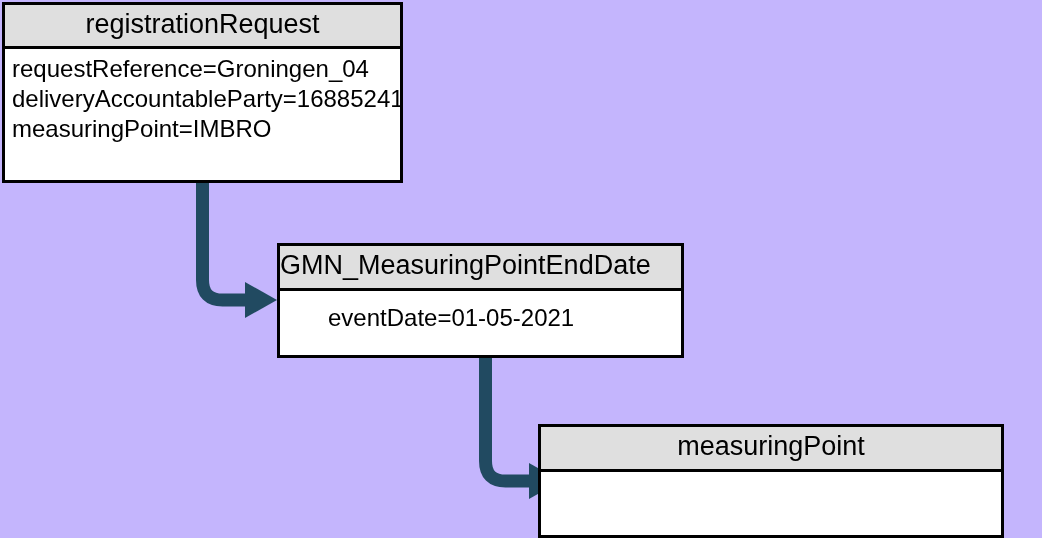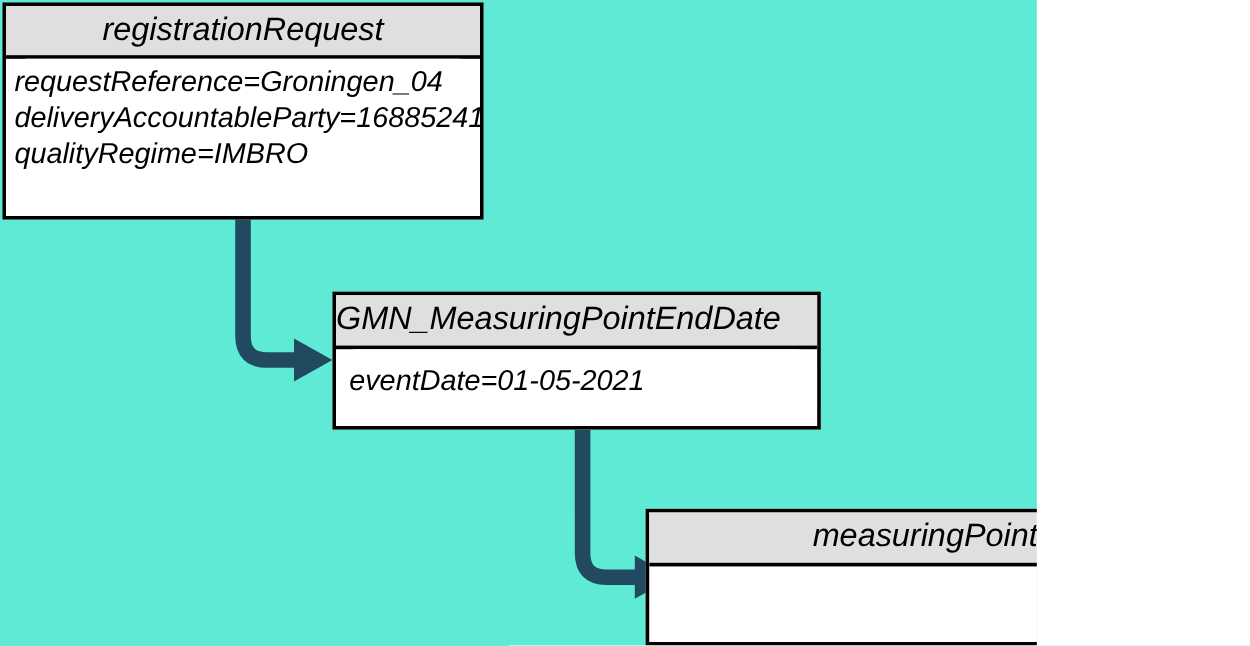--- a/index.html
+++ b/index.html
@@ -6,25 +6,24 @@
   html, body {
     margin: 0;
     padding: 0;
     background: #ffffff;
   }
   body {
     font-family: "Liberation Sans", sans-serif;
   }
   #canvas {
     position: relative;
-    width: 864px;
+    width: 1042px;
     height: 538px;
-    background: #5eead4;
+    background: #c4b5fd;
     overflow: hidden;
-    font-style: italic;
   }
 
   
   #connectors {
     position: absolute;
     left: 0;
     top: 0;
     width: 1042px;
     height: 538px;
     z-index: 1;
@@ -49,21 +48,20 @@
     line-height: 1.0;
     white-space: nowrap;
     overflow: hidden;
   }
   .uml-body {
     box-sizing: border-box;
     background: #ffffff;
     color: #000000;
     font-size: 24px;
     overflow: hidden;
-    border-radius: 17px;
   }
   .uml-attr {
     white-space: nowrap;
     overflow: hidden;
     color: #000000;
   }
 
   
   #box-registration-request {
     left: 2px;
@@ -99,20 +97,21 @@
     text-align: left;
     font-size: 27px;
   }
   #box-gmn-measuring-point-end-date .uml-body {
     height: 67px;
     padding: 12px 0 0 11px;
   }
   #box-gmn-measuring-point-end-date .uml-attr {
     line-height: 30px;
     font-size: 24px;
+    margin-left: 37px;
   }
 
   
   #box-measuring-point {
     left: 538px;
     top: 424px;
     width: 466px;
     height: 114px;
   }
   #box-measuring-point .uml-header {
@@ -146,21 +145,21 @@
       <path d="M 485.5 358 L 485.5 461 Q 485.5 481 505.5 481 L 532 481" fill="none" stroke="#214A61" stroke-width="13" stroke-linecap="butt"></path>
       <polygon points="529,463 561,481 529,499" fill="#214A61"></polygon>
     </g>
   </svg>
 
   <div class="uml-box" id="box-registration-request">
     <div class="uml-header">registrationRequest</div>
     <div class="uml-body">
       <div class="uml-attr">requestReference=Groningen_04</div>
       <div class="uml-attr">deliveryAccountableParty=16885241</div>
-      <div class="uml-attr">qualityRegime=IMBRO</div>
+      <div class="uml-attr">measuringPoint=IMBRO</div>
     </div>
   </div>
 
   <div class="uml-box" id="box-gmn-measuring-point-end-date">
     <div class="uml-header">GMN_MeasuringPointEndDate</div>
     <div class="uml-body">
       <div class="uml-attr">eventDate=01-05-2021</div>
     </div>
   </div>
 

